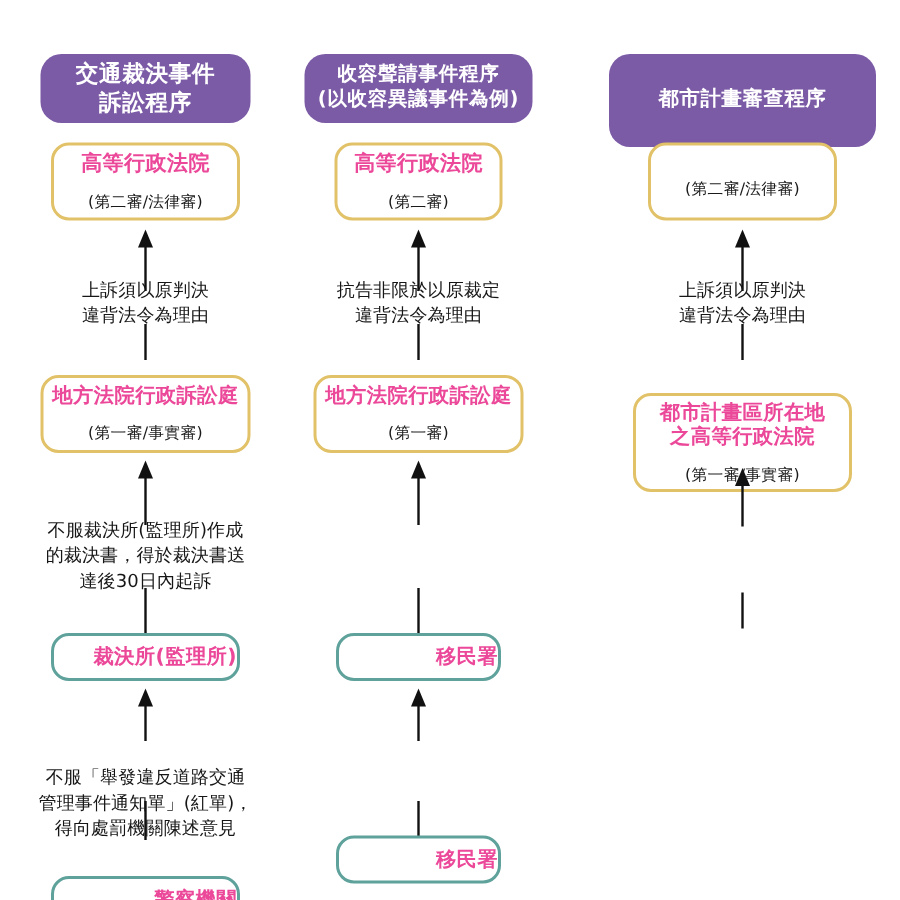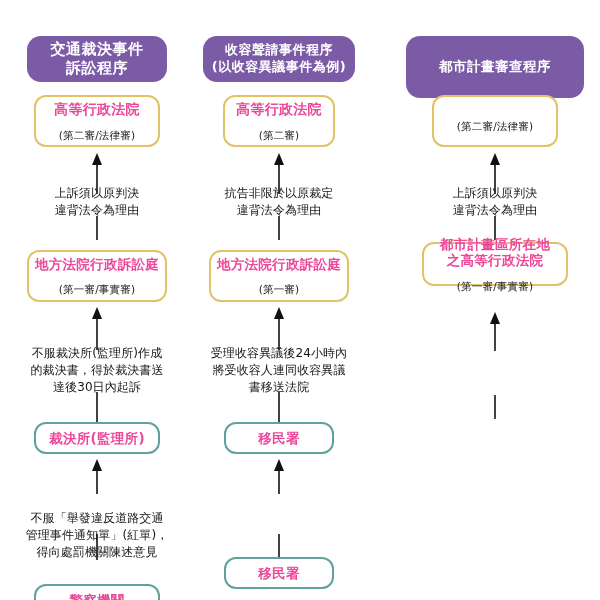--- a/index.html
+++ b/index.html
@@ -51,21 +51,21 @@
     box-sizing:border-box;
     background:#ffffff;
     border-radius:12px;
     display:flex;
     flex-direction:column;
     align-items:center;
     justify-content:center;
     text-align:center;
   }
   .node.court{ border:2px solid #e2c268; }
-  .node.agency{ border:2px solid #5fa29c; }
+  .node.agency{ border:2px solid #5fa29c;align-items:flex-end; }
 
   .node-title{
     font-weight:700;
     color:#ec4899;
     line-height:1.22;
     letter-spacing:.3px;
   }
   .node-sub{
     font-size:10.5px;
     color:#1a1a1a;
@@ -183,23 +183,20 @@
       <div class="node-sub">(第一審)</div>
     </div>
 
     <div class="conn" style="top:306px;">
       <svg width="160" height="118" viewBox="0 0 160 118">
         <line x1="80" y1="116" x2="80" y2="86" stroke="#111" stroke-width="1.6"></line>
         <line x1="80" y1="44" x2="80" y2="10" stroke="#111" stroke-width="1.6"></line>
         <polygon points="80,1 75,13 85,13" fill="#111"></polygon>
       </svg>
     </div>
-    <div class="edge-label" style="top:345px;">受理收容異議後24小時內
-將受收容人連同收容異議
-書移送法院</div>
 
     <div class="node agency" style="top:422px;width:110px;height:32px;">
       <div class="node-title" style="font-size:13.5px;">移民署</div>
     </div>
 
     <div class="conn" style="top:458px;">
       <svg width="160" height="104" viewBox="0 0 160 104">
         <line x1="80" y1="102" x2="80" y2="76" stroke="#111" stroke-width="1.6"></line>
         <line x1="80" y1="36" x2="80" y2="10" stroke="#111" stroke-width="1.6"></line>
         <polygon points="80,1 75,13 85,13" fill="#111"></polygon>
@@ -222,21 +219,21 @@
     <div class="conn" style="top:152px;">
       <svg width="160" height="90" viewBox="0 0 160 90">
         <line x1="80" y1="88" x2="80" y2="64" stroke="#111" stroke-width="1.6"></line>
         <line x1="80" y1="42" x2="80" y2="10" stroke="#111" stroke-width="1.6"></line>
         <polygon points="80,1 75,13 85,13" fill="#111"></polygon>
       </svg>
     </div>
     <div class="edge-label" style="top:185px;">上訴須以原判決
 違背法令為理由</div>
 
-    <div class="node court" style="top:242px;width:146px;height:44px;">
+    <div class="node court" style="top:262px;width:146px;height:66px;">
       <div class="node-title" style="font-size:13.5px;white-space:pre-line;">都市計畫區所在地
 之高等行政法院</div>
       <div class="node-sub">(第一審/事實審)</div>
     </div>
 
     <div class="conn" style="top:311px;">
       <svg width="160" height="110" viewBox="0 0 160 110">
         <line x1="80" y1="108" x2="80" y2="84" stroke="#111" stroke-width="1.6"></line>
         <line x1="80" y1="40" x2="80" y2="10" stroke="#111" stroke-width="1.6"></line>
         <polygon points="80,1 75,13 85,13" fill="#111"></polygon>

